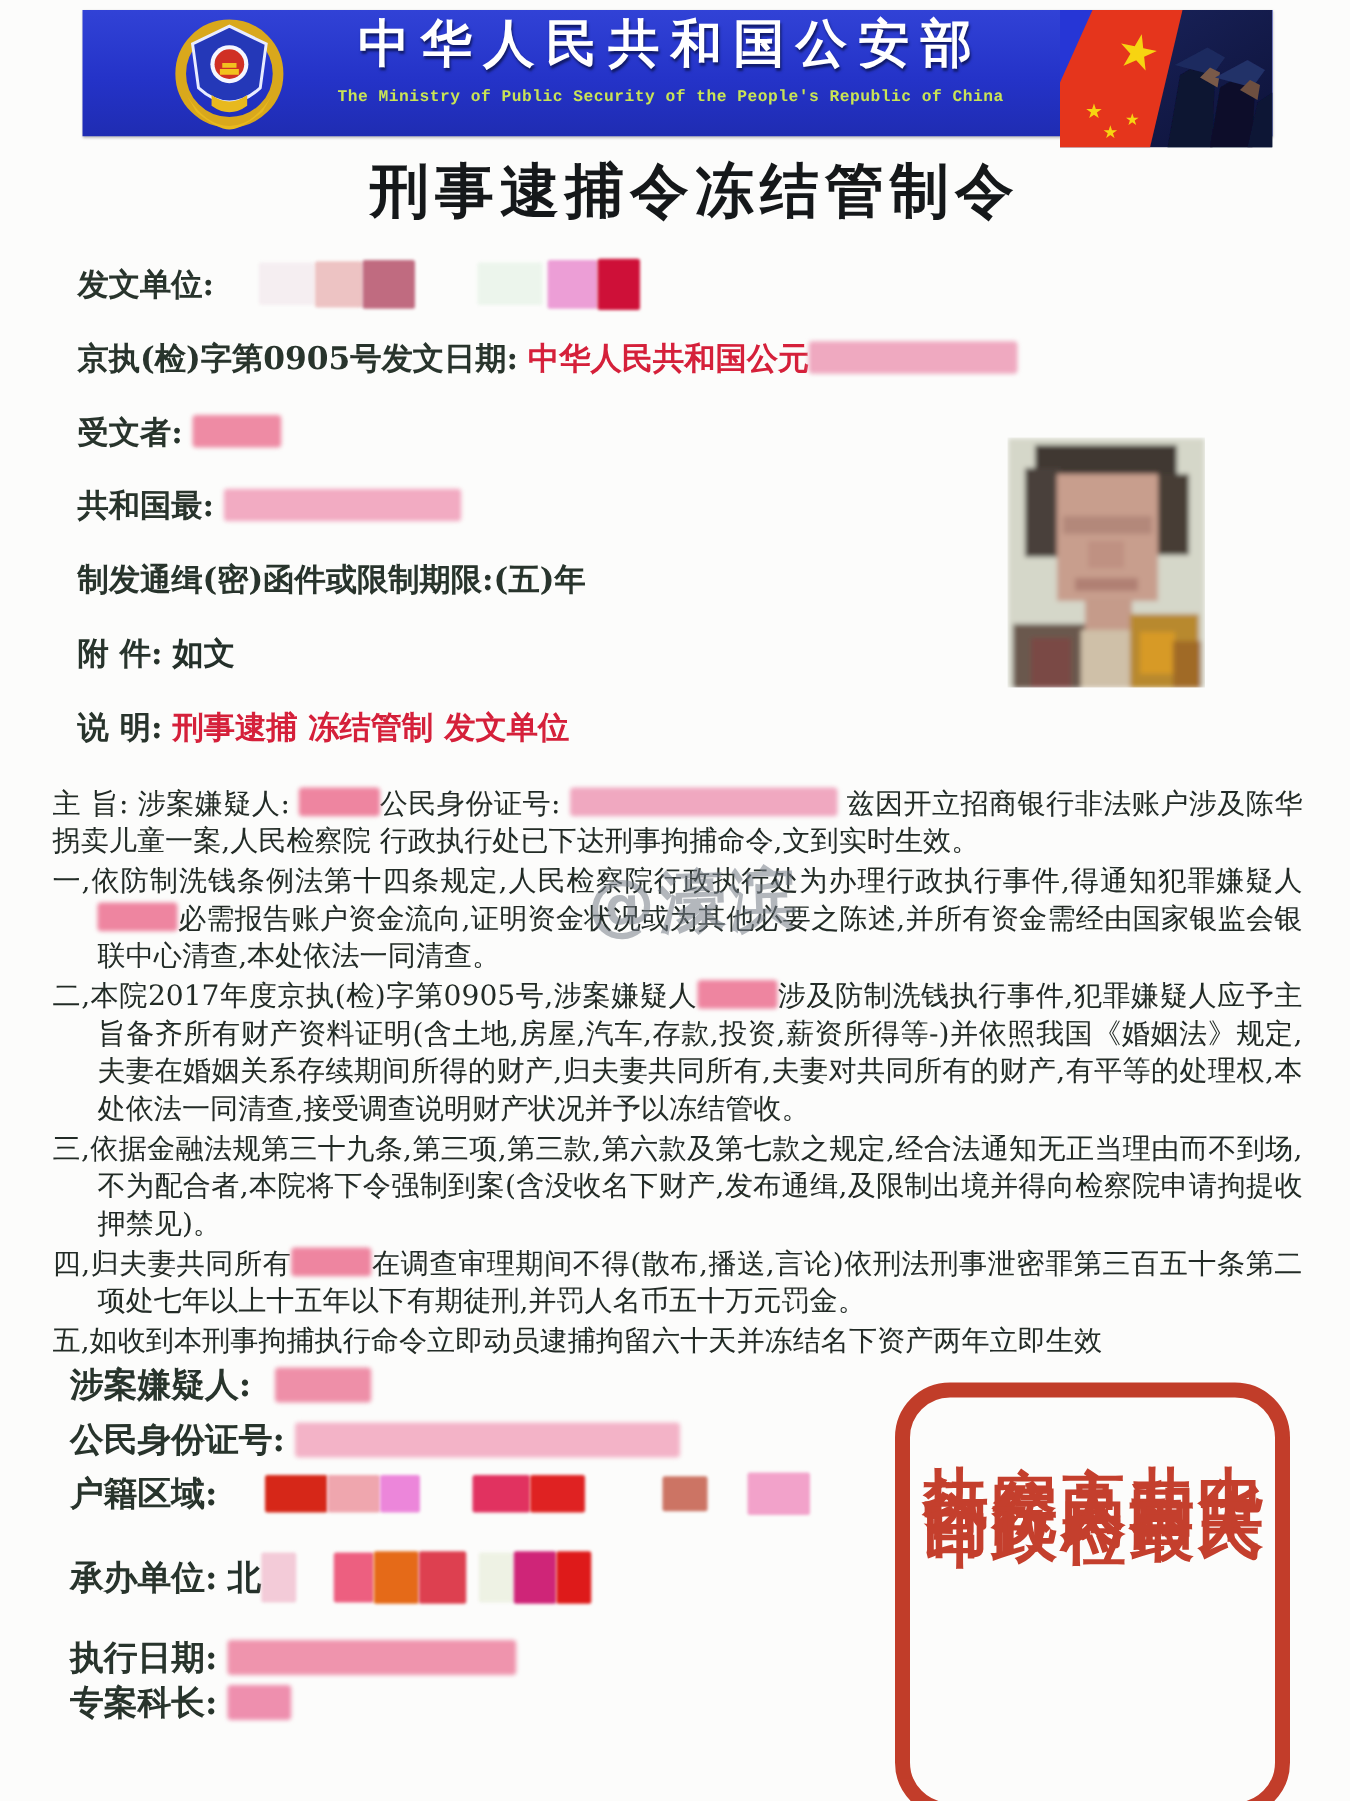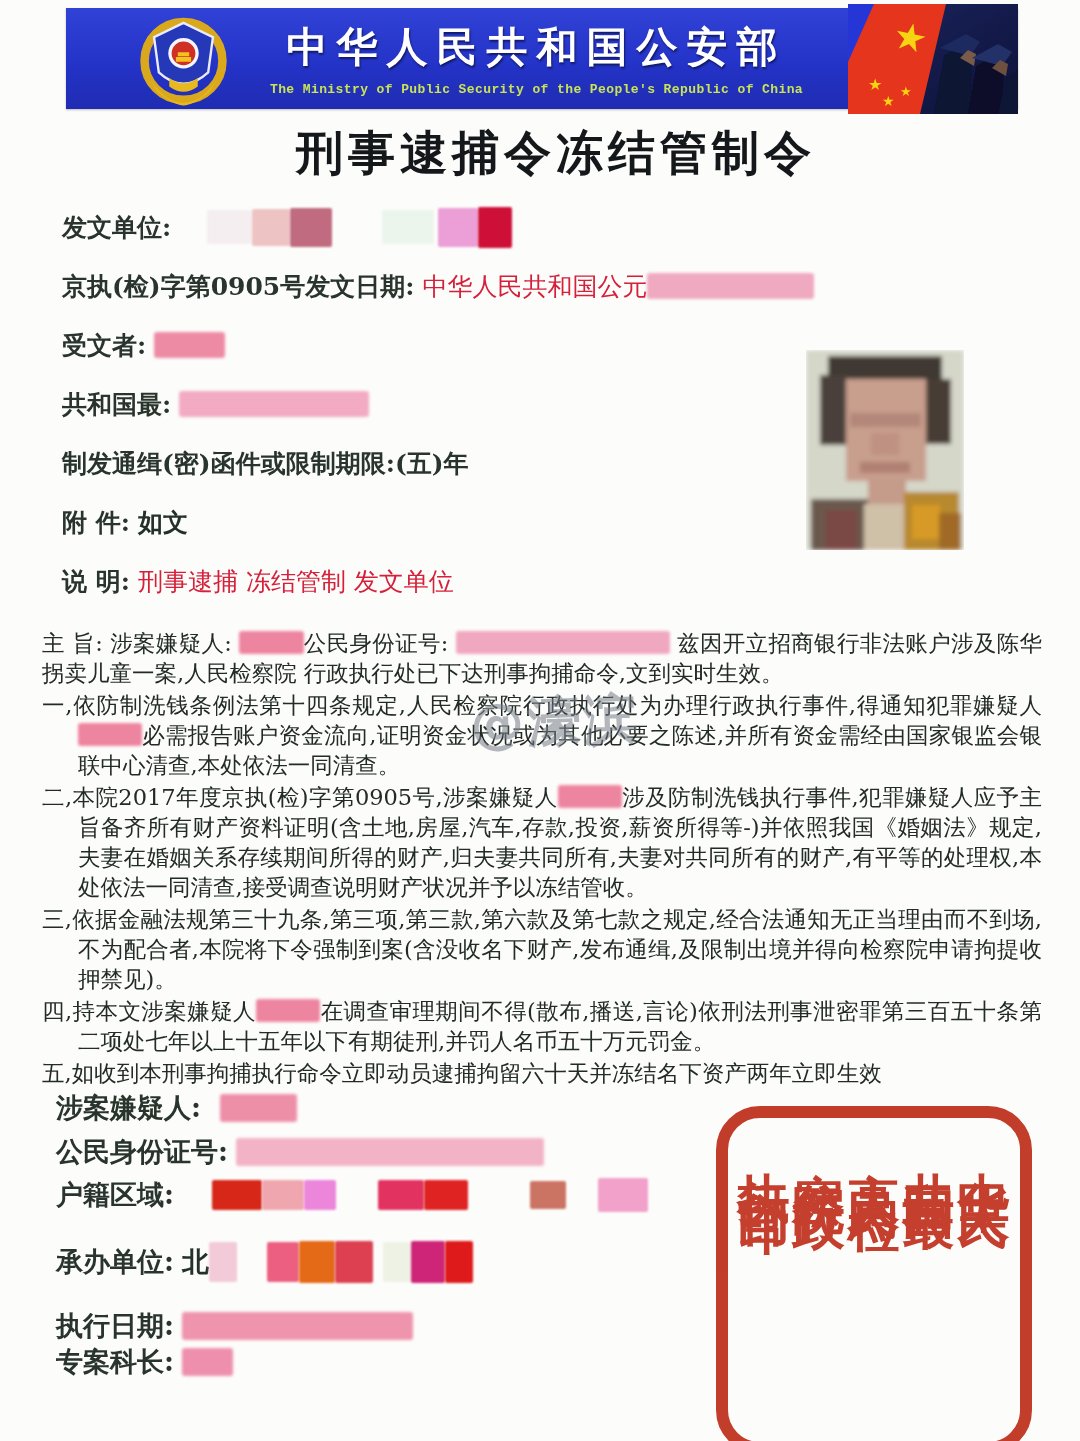--- a/index.html
+++ b/index.html
@@ -2,21 +2,21 @@
 <html><head>
 <meta charset="utf-8">
 <style>
   html,body{margin:0;padding:0;background:#9a9a9a;}
   .page{position:relative;width:1080px;height:1441px;margin:0 auto;background:#fcfcfb;
         font-family:"DejaVu Serif","Liberation Serif",serif;color:#24302a;overflow:hidden;}
 
   
   .banner{position:absolute;left:66px;top:8px;width:952px;height:101px;
           background:linear-gradient(180deg,#3142d6 0%,#2433c8 55%,#1f2cb2 100%);
-          display:flex;align-items:center;box-shadow:0 1px 2px rgba(0,0,0,.25);}
+          display:flex;align-items:flex-start;box-shadow:0 1px 2px rgba(0,0,0,.25);}
   .emblem{margin-left:70px;width:95px;height:98px;flex:0 0 auto;}
   .banner-text{flex:1;text-align:center;padding-right:6px;}
   .banner-title{color:#fff;font-size:41px;font-weight:bold;letter-spacing:9px;
                 font-family:"DejaVu Sans","Liberation Sans",sans-serif;text-shadow:1px 2px 2px #101a66;}
   .banner-sub{color:#c9e455;font-size:13px;font-weight:bold;margin-top:7px;letter-spacing:.4px;
               font-family:Liberation Mono, monospace;}
   .banner-right{width:170px;height:110px;flex:0 0 auto;}
 
   
   .doc-title{position:absolute;left:16px;top:122px;width:100%;text-align:center;
@@ -32,21 +32,21 @@
   .flabel{color:#28342c;margin-right:8px;}
   .fval{display:inline-flex;align-items:center;}
 
   
   .bodytext{position:absolute;left:42px;top:628px;width:1000px;
             font-size:22.5px;line-height:30px;text-align:justify;color:#222b26;font-weight:500;}
   .bodyp{margin:0 0 2px 0;}
   .bodyp.hang{padding-left:36px;text-indent:-36px;}
 
   
-  .seg-red{color:#d5203a;font-weight:normal;}
+  .seg-red{color:#d5203a;font-weight:bold;}
   .redact{display:inline-block;height:1.02em;border-radius:3px;vertical-align:-0.14em;
           filter:blur(1.6px);}
   .redact.block{vertical-align:middle;border-radius:2px;filter:blur(1.2px);}
   .gap{display:inline-block;height:1px;}
 
   
   .photo{position:absolute;left:806px;top:350px;width:158px;height:200px;}
   .photo svg{width:100%;height:100%;display:block;}
 
   
@@ -189,21 +189,21 @@
         <rect x="8.4" y="10.6" width="1.4" height="2.4" fill="#a06a28"></rect>
       </g>
     </svg>
   </div>
 
   <div class="bodytext">
       <p class="bodyp"><span class="seg">主 旨: 涉案嫌疑人: </span><span class="redact" style="width: 2.85em; background: rgb(238, 133, 160);"></span><span class="seg">公民身份证号: </span><span class="redact" style="width: 9.5em; background: rgb(240, 168, 192);"></span><span class="seg"> 兹因开立招商银行非法账户涉及陈华拐卖儿童一案,人民检察院 行政执行处已下达刑事拘捕命令,文到实时生效。</span></p>
       <p class="bodyp hang"><span class="seg">一,依防制洗钱条例法第十四条规定,人民检察院行政执行处为办理行政执行事件,得通知犯罪嫌疑人</span><span class="redact" style="width: 2.85em; background: rgb(238, 133, 160);"></span><span class="seg">必需报告账户资金流向,证明资金状况或为其他必要之陈述,并所有资金需经由国家银监会银联中心清查,本处依法一同清查。</span></p>
       <p class="bodyp hang"><span class="seg">二,本院2017年度京执(检)字第0905号,涉案嫌疑人</span><span class="redact" style="width: 2.85em; background: rgb(238, 133, 160);"></span><span class="seg">涉及防制洗钱执行事件,犯罪嫌疑人应予主旨备齐所有财产资料证明(含土地,房屋,汽车,存款,投资,薪资所得等-)并依照我国《婚姻法》规定,夫妻在婚姻关系存续期间所得的财产,归夫妻共同所有,夫妻对共同所有的财产,有平等的处理权,本处依法一同清查,接受调查说明财产状况并予以冻结管收。</span></p>
       <p class="bodyp hang"><span class="seg">三,依据金融法规第三十九条,第三项,第三款,第六款及第七款之规定,经合法通知无正当理由而不到场,不为配合者,本院将下令强制到案(含没收名下财产,发布通缉,及限制出境并得向检察院申请拘提收押禁见)。</span></p>
-      <p class="bodyp hang"><span class="seg">四,持本文涉案嫌疑人</span><span class="redact" style="width: 2.85em; background: rgb(238, 133, 160);"></span><span class="seg">在调查审理期间不得(散布,播送,言论)依刑法刑事泄密罪第三百五十条第二项处七年以上十五年以下有期徒刑,并罚人名币五十万元罚金。</span></p>
+      <p class="bodyp hang"><span class="seg">四,归夫妻共同所有</span><span class="redact" style="width: 2.85em; background: rgb(238, 133, 160);"></span><span class="seg">在调查审理期间不得(散布,播送,言论)依刑法刑事泄密罪第三百五十条第二项处七年以上十五年以下有期徒刑,并罚人名币五十万元罚金。</span></p>
       <p class="bodyp hang"><span class="seg">五,如收到本刑事拘捕执行命令立即动员逮捕拘留六十天并冻结名下资产两年立即生效</span></p>
     </div>
 
   <div class="watermark">@濠滨</div>
 
   <div class="bottom-fields">
     <div class="fieldrow" style="height:36px;margin-bottom:8px;gap:11px;">
       <span class="flabel">涉案嫌疑人:</span>
       <span class="fval">
           <span class="redact" style="width: 2.85em; background: rgb(238, 143, 168);"></span>

